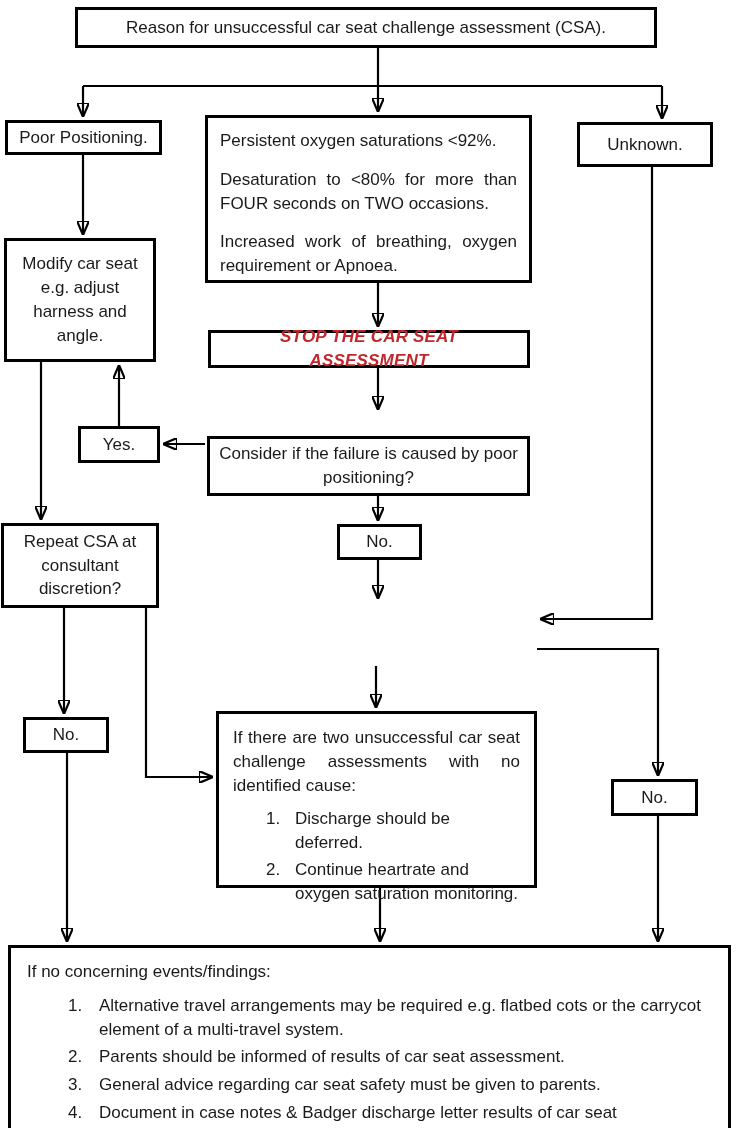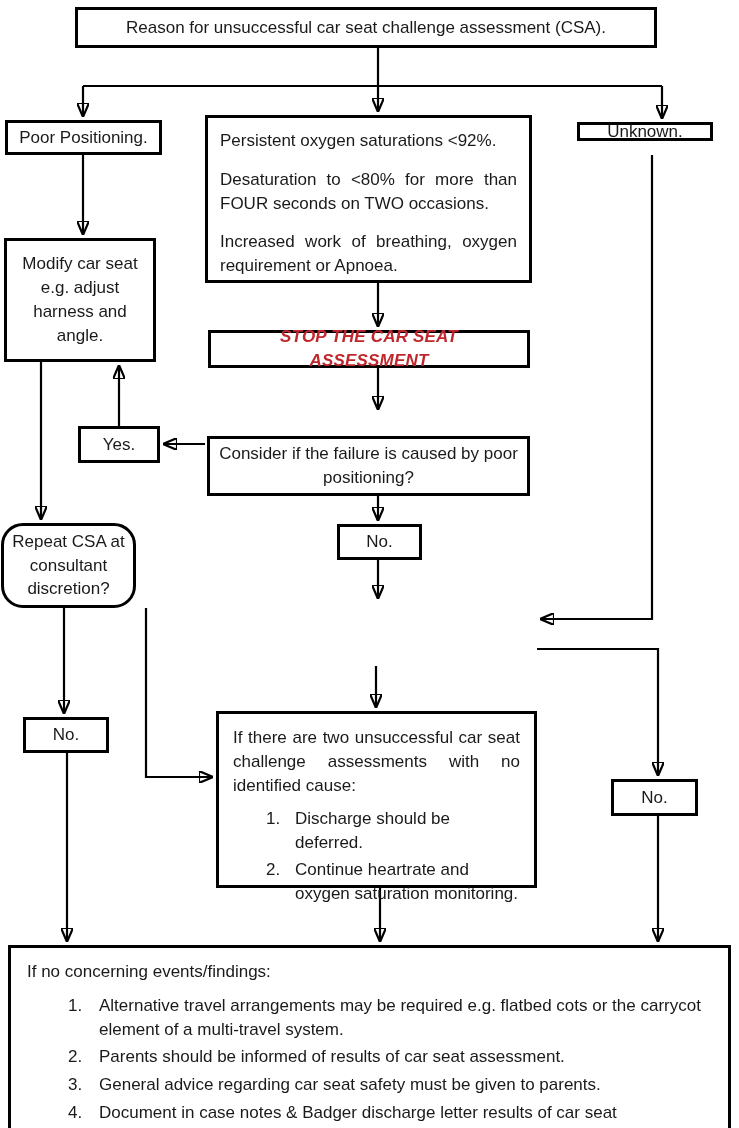--- a/index.html
+++ b/index.html
@@ -111,21 +111,21 @@
   <div class="box" style="left:5px; top:120px; width:157px; height:35px;">
     <span>Poor Positioning.</span>
   </div>
 
   <div class="box block" style="left:205px; top:115px; width:327px; height:168px; padding:11px 12px;">
     <p class="criteria-p justify">Persistent oxygen saturations &lt;92%.</p>
     <p class="criteria-p justify">Desaturation to &lt;80% for more than FOUR seconds on TWO occasions.</p>
     <p class="criteria-p justify">Increased work of breathing, oxygen requirement or Apnoea.</p>
   </div>
 
-  <div class="box" style="left:577px; top:122px; width:136px; height:19px;">
+  <div class="box" style="left:577px; top:122px; width:136px; height:45px;">
     <span>Unknown.</span>
   </div>
 
   <div class="box" style="left:4px; top:238px; width:152px; height:124px;">
     <span class="pre">Modify car seat
 e.g. adjust
 harness and
 angle.</span>
   </div>
 
@@ -135,21 +135,21 @@
 
   <div class="box" style="left:78px; top:426px; width:82px; height:37px;">
     <span>Yes.</span>
   </div>
 
   <div class="box" style="left:207px; top:436px; width:323px; height:60px;">
     <span class="pre">Consider if the failure is caused by poor
 positioning?</span>
   </div>
 
-  <div class="box" style="left:1px; top:523px; width:135px; height:85px;border-radius:22px;">
+  <div class="box" style="left:1px; top:523px; width:158px; height:85px;">
     <span class="pre">Repeat CSA at
 consultant
 discretion?</span>
   </div>
 
   <div class="box" style="left:337px; top:524px; width:85px; height:36px;">
     <span>No.</span>
   </div>
 
 

